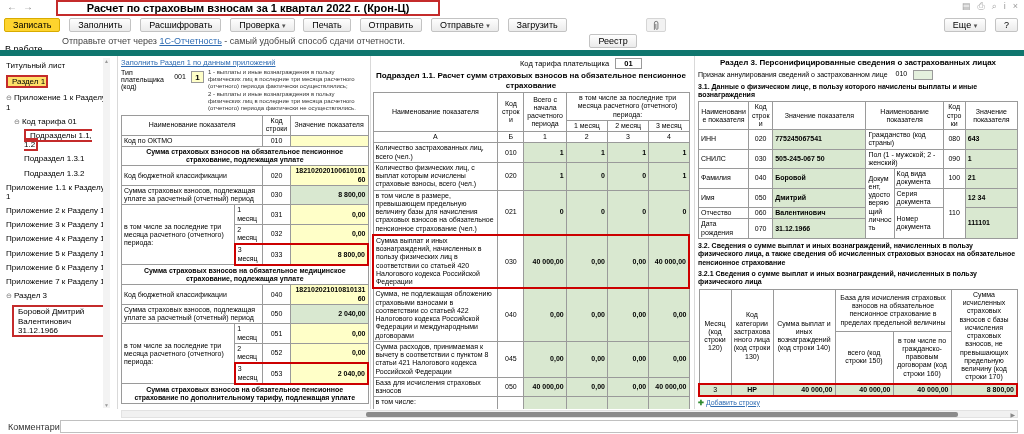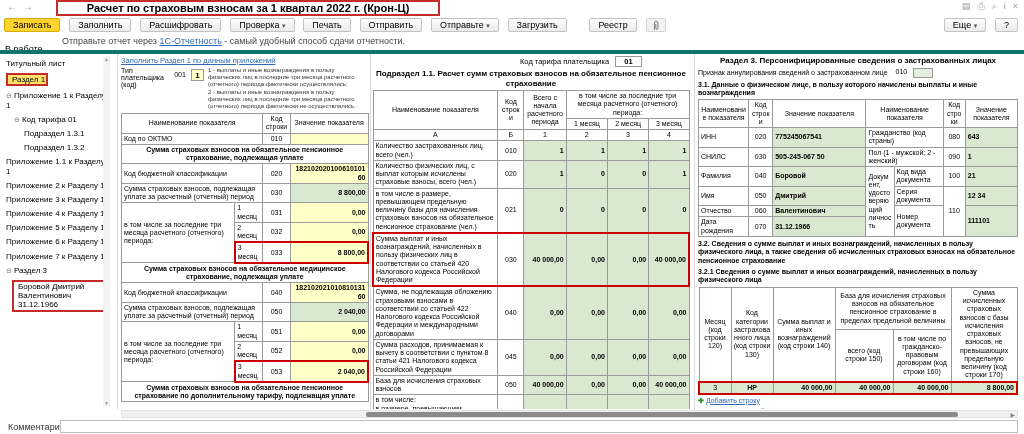--- a/index.html
+++ b/index.html
@@ -26,21 +26,21 @@
   .arrow { font-size:7px; color:#555; }
   .clipbtn { background:#f2f2f2; border:1px solid #d5d5d5; width:20px; text-align:center; padding:1px 2px; }
 
   
   .statusbar { position:absolute; left:0; top:36px; width:1024px; height:13px; font-size:9px; }
   .state { position:absolute; left:5px; top:8px; text-decoration:underline; cursor:pointer; }
   .hint { position:absolute; left:62px; top:0; color:#444; }
   .lnk { color:#2f6cb3; text-decoration:underline; cursor:pointer;text-align:center; }
 
   
-  .content { position:absolute; left:0; top:50px; width:1024px; height:359px; overflow:hidden; border-top:4px solid #0f766e; }
+  .content { position:absolute; left:0; top:50px; width:1024px; height:359px; overflow:hidden; border-top:6px solid #0f766e; }
   .vsplit { position:absolute; top:0; bottom:0; width:1px; background:#d9d9d9; }
 
   
   .sidebar { position:absolute; left:0; top:2px; width:110px; height:352px; overflow:hidden; font-size:8px; }
   .sideitem { padding:2px 2px 2px 6px; margin:1px 0; cursor:pointer; line-height:1.15; }
   .sideitem .expander { color:#777; margin-right:2px; font-size:7px; }
   .sel { background:#ffe169; border:2px solid #c42b2b; padding:0 1px 0 4px; display:inline-block; }
   .redframe { border:2px solid #c42b2b; padding:0 1px 0 4px; }
   .sscroll { position:absolute; left:103px; top:2px; width:7px; height:350px; background:#f3f3f3; font-size:5px; color:#999; text-align:center; }
   .sscroll .sup { position:absolute; top:0; left:1px; } .sscroll .sdn { position:absolute; bottom:0; left:1px; }
@@ -111,21 +111,21 @@
 <div class="toolbar">
   <div class="toolbar-left">
     <span class="btn btn-save">Записать</span>
     <span class="btn">Заполнить</span>
     <span class="btn">Расшифровать</span>
     <span class="btn"><span>Проверка</span> <span class="arrow">▾</span></span>
     <span class="btn">Печать</span>
     <span class="btn">Отправить</span>
     <span class="btn"><span>Отправьте</span> <span class="arrow">▾</span></span>
     <span class="btn">Загрузить</span>
-    <span class="btn" style="margin-left:14px;">Реестр</span>
+    <span class="btn" style="margin-left:14px;margin-top:16px;">Реестр</span>
     <span class="btn clipbtn"><svg width="8" height="11" viewBox="0 0 10 13">
           <path d="M3 12 V3.5 a2.2 2.2 0 0 1 4.4 0 V10 a1.3 1.3 0 0 1 -2.6 0 V4.5" fill="none" stroke="#777" stroke-width="1.2"></path>
         </svg></span>
   </div>
   <div class="toolbar-right">
     <span class="btn"><span>Еще</span> <span class="arrow">▾</span></span>
     <span class="btn" style="margin-right:0;">?</span>
   </div>
 </div>
 
@@ -138,20 +138,21 @@
   </span>
 </div>
 
 <div class="content">
 
   <div class="sidebar">
     <div class="sideitem"><span>Титульный лист</span></div>
     <div class="sideitem"><span class="sel">Раздел 1</span></div>
     <div class="sideitem"><span class="expander">⊖</span><span>Приложение 1 к Разделу 1</span></div>
     <div class="sideitem" style="padding-left:14px;"><span class="expander">⊖</span><span>Код тарифа 01</span></div>
+    <div class="sideitem" style="padding-left:24px;"><span class="redframe">Подразделы 1.1, 1.2</span></div>
     <div class="sideitem" style="padding-left:24px;"><span>Подраздел 1.3.1</span></div>
     <div class="sideitem" style="padding-left:24px;"><span>Подраздел 1.3.2</span></div>
     <div class="sideitem"><span>Приложение 1.1 к Разделу 1</span></div>
     <div class="sideitem"><span>Приложение 2 к Разделу 1</span></div>
     <div class="sideitem"><span>Приложение 3 к Разделу 1</span></div>
     <div class="sideitem"><span>Приложение 4 к Разделу 1</span></div>
     <div class="sideitem"><span>Приложение 5 к Разделу 1</span></div>
     <div class="sideitem"><span>Приложение 6 к Разделу 1</span></div>
     <div class="sideitem"><span>Приложение 7 к Разделу 1</span></div>
     <div class="sideitem"><span class="expander">⊖</span><span>Раздел 3</span></div>

